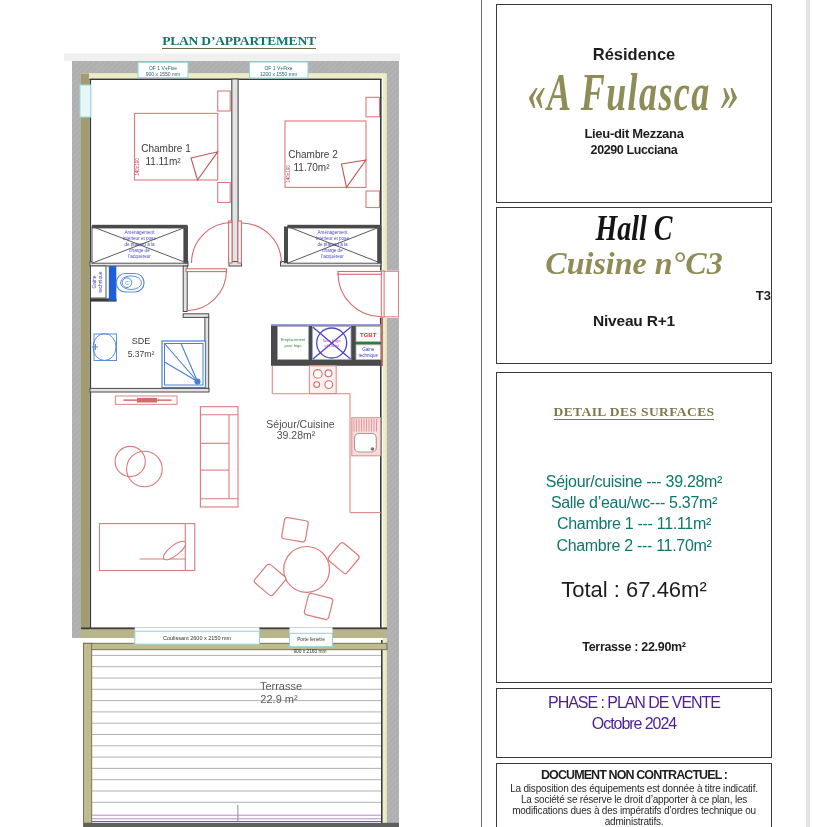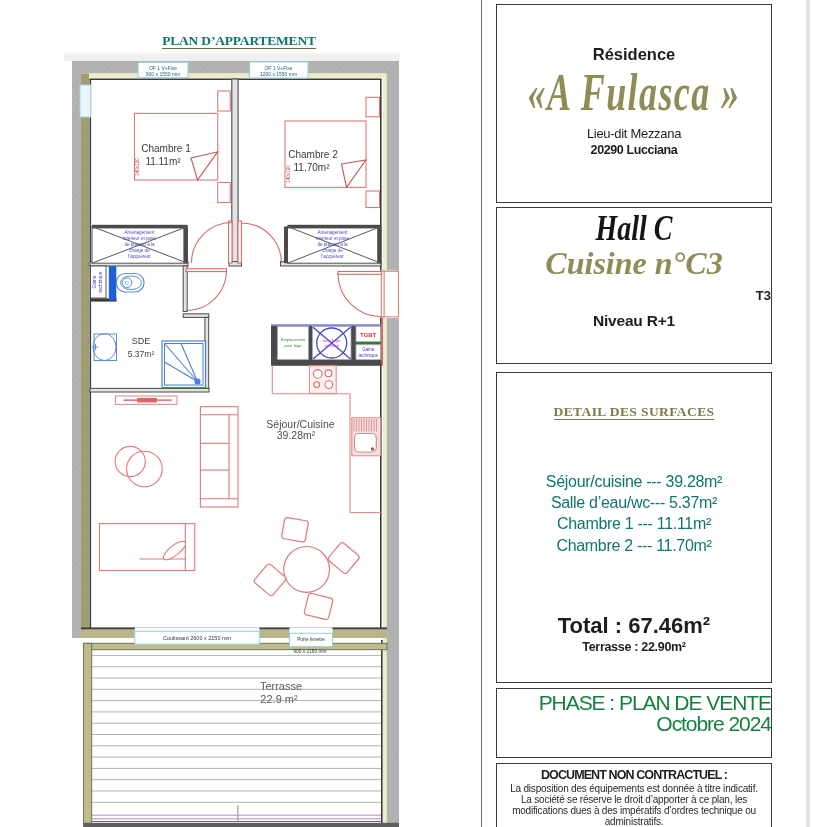--- a/index.html
+++ b/index.html
@@ -383,37 +383,37 @@
 <div class="abs" style="left:496px;top:372px;width:274px;height:309px;border:1.4px solid #3a3a3a;background:#fff;"></div>
 
 <div class="abs" style="left:496px;top:688px;width:274px;height:68px;border:1.4px solid #3a3a3a;background:#fff;"></div>
 
 <div class="abs" style="left:496px;top:763px;width:274px;height:64px;border:1.4px solid #3a3a3a;border-bottom:none;background:#fff;"></div>
 
 <div class="abs sb" style="top:45px;font-size:16.5px;font-weight:bold;">Résidence</div>
 
 <div class="abs sb" style="top:62px;font-size:36px;letter-spacing:1.4px;transform:scaleY(1.45);transform-origin:top;color:#8f8c57;font-family:'Liberation Serif',serif;font-style:italic;font-weight:bold;">«A Fulasca »</div>
 
-<div class="abs sb" style="top:126px;font-size:13px;letter-spacing:-0.3px;font-weight:normal;">Lieu-dit Mezzana</div>
+<div class="abs sb" style="top:126px;font-size:13px;letter-spacing:-0.3px;font-weight:bold;">Lieu-dit Mezzana</div>
 
 <div class="abs sb" style="top:142.5px;font-size:12.5px;letter-spacing:-0.4px;font-weight:bold;">20290 Lucciana</div>
 
 <div class="abs sb" style="top:207px;font-size:28px;transform:scaleY(1.3);transform-origin:top;font-family:'Liberation Serif',serif;font-style:italic;font-weight:bold;color:#151515;">Hall C</div>
 
 <div class="abs sb" style="top:245px;font-size:32px;font-family:'Liberation Serif',serif;font-style:italic;font-weight:bold;color:#8f8c57;">Cuisine n°C3</div>
 
 <div class="abs sb" style="top:288px;font-size:13px;font-weight:bold;text-align:right;">T3</div>
 
 <div class="abs sb" style="top:311.5px;font-size:15.5px;letter-spacing:-0.2px;font-weight:bold;text-align:center;">Niveau R+1</div>
 
 <div class="abs sb" style="top:404px;font-size:13.5px;font-family:'Liberation Serif',serif;font-weight:bold;color:#7c7a4a;letter-spacing:0.4px;"><span style="border-bottom:1.5px solid #7c7a4a;">DETAIL DES SURFACES</span></div>
 
 <div class="abs sb" style="top:471px;font-size:16px;letter-spacing:-0.3px;color:#0f766e;line-height:21.2px;">Séjour/cuisine --- 39.28m²<br>Salle d’eau/wc--- 5.37m²<br>Chambre 1 --- 11.11m²<br>Chambre 2 --- 11.70m²</div>
 
-<div class="abs sb" style="top:577px;font-size:22px;letter-spacing:0px;font-weight:bold;margin-top:36px;">Total : 67.46m²</div>
+<div class="abs sb" style="top:577px;font-size:22px;letter-spacing:0px;font-weight:normal;">Total : 67.46m²</div>
 
 <div class="abs sb" style="top:640px;font-size:12.5px;letter-spacing:-0.3px;font-weight:bold;">Terrasse : 22.90m²</div>
 
-<div class="abs sb" style="top:691.5px;font-size:21px;letter-spacing:-1.05px;line-height:21.5px;color:#15803d;text-align:right;">PHASE : PLAN DE VENTE<br>Octobre 2024</div>
+<div class="abs sb" style="top:691.5px;font-size:16px;letter-spacing:-1.05px;line-height:21.5px;color:#4c1d95;">PHASE : PLAN DE VENTE<br>Octobre 2024</div>
 
 <div class="abs sb" style="top:768px;font-size:12.5px;letter-spacing:-0.9px;font-weight:bold;">DOCUMENT NON CONTRACTUEL :</div>
 
 <div class="abs sb" style="top:784px;left:486px;width:296px;font-size:10px;letter-spacing:-0.2px;line-height:10.85px;color:#2a2a2a;">La disposition des équipements est donnée à titre indicatif.<br>La société se réserve le droit d’apporter à ce plan, les<br>modifications dues à des impératifs d’ordres technique ou<br>administratifs.</div>
 
 </body></html>

